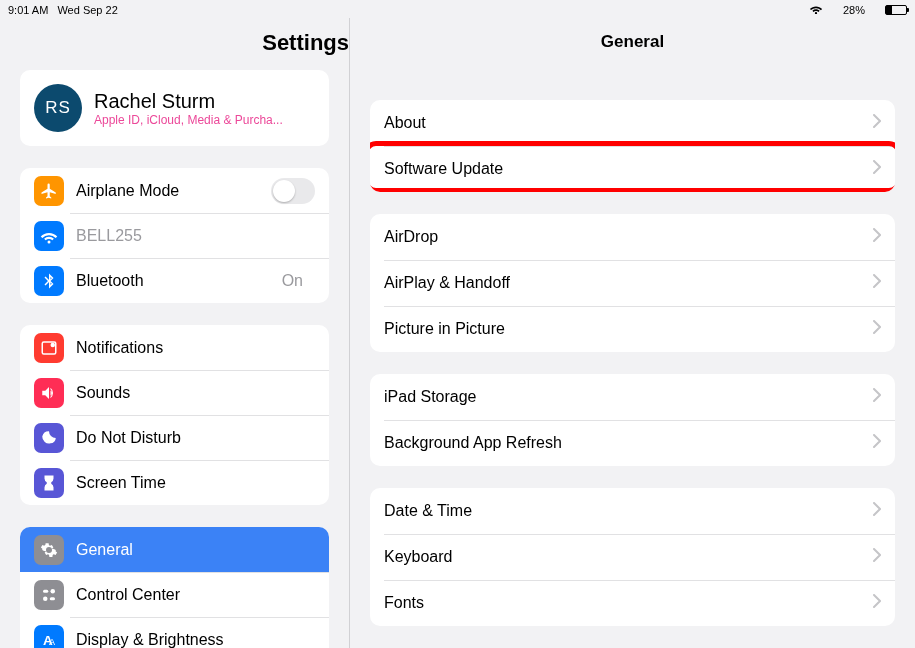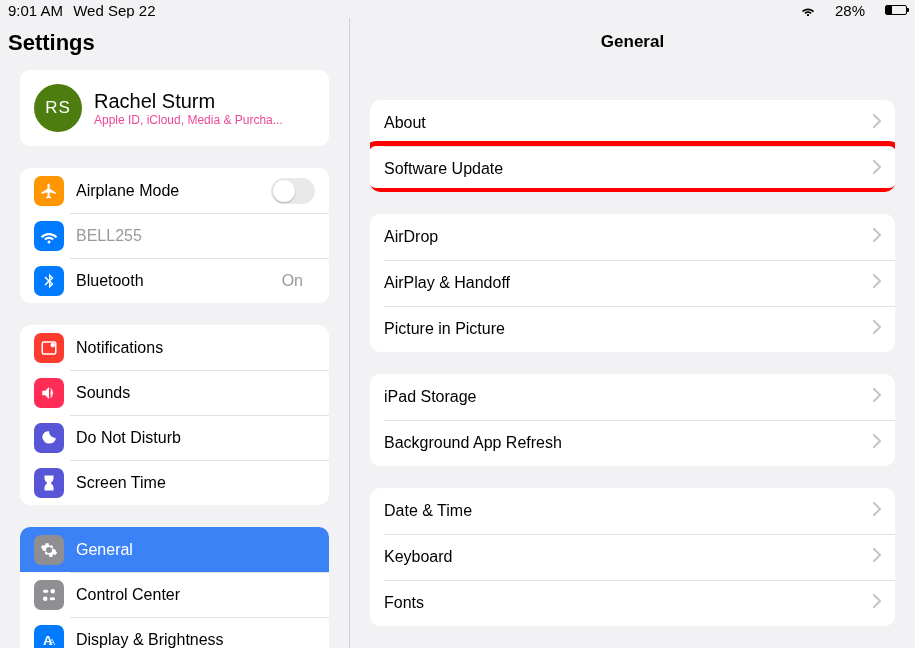--- a/index.html
+++ b/index.html
@@ -1,50 +1,50 @@
 <!DOCTYPE html>
 <html><head>
 <meta charset="utf-8">
 <style>
   * { box-sizing: border-box; margin: 0; padding: 0; font-family: -apple-system, "Helvetica Neue", Helvetica, Arial, sans-serif; }
   body { width: 915px; height: 648px; background: #f2f2f4; overflow: hidden; position: relative; }
 
   
-  .status-bar { position: absolute; top: 0; left: 0; right: 0; height: 18px; display: flex; justify-content: space-between; align-items: center; font-size: 15px; padding: 2px 8px 0 8px; }
+  .status-bar { position: absolute; top: 0; left: 0; right: 0; height: 18px; display: flex; justify-content: space-between; align-items: center; font-size: 11px; padding: 2px 8px 0 8px; }
   .status-left span { margin-right: 6px; font-weight: 500; }
   .status-right { display: flex; align-items: center; gap: 20px; }
   .wifi-ico svg { width: 14px; height: 10px; }
   .battery { width: 22px; height: 10px; border: 1px solid #000; border-radius: 2px; position: relative;}
   .battery::after{content:"";position:absolute;right:-3px;top:2px;width:2px;height:4px;background:#000;border-radius:0 1px 1px 0;}
   .battery-fill{height:100%; width:28%; background:#000;}
 
   .cols { display:flex; position:absolute; top:18px; left:0; right:0; bottom:0;}
   .sidebar { width: 350px; border-right:1px solid #d1d1d4; display:flex; flex-direction:column; background:#f2f2f4;}
-  .sidebar .title { font-size: 22px; font-weight:700; text-align:left; padding: 12px 8px 14px;}
+  .sidebar .title { font-size: 22px; font-weight:700; text-align:right; padding: 12px 0 14px;}
   .detail { flex:1; overflow:hidden; display:flex; flex-direction:column;}
   .detail .title { font-size: 17px; font-weight:600; text-align:center; padding: 14px 0 14px;}
   .scroll { overflow-y:auto; padding: 0 20px 0 20px;}
   .detail .scroll{padding-top:34px;}
   .sidebar .scroll{padding-top:0;}
 
   .card { background:#fff; border-radius:10px; margin-bottom:22px; overflow:hidden;}
   .row { display:flex; align-items:center; min-height:45px; padding: 0 14px; position:relative;}
   .row + .row::before{content:"";position:absolute; top:0; left:50px; right:0; height:1px; background:#e1e1e3;}
   .row-icon { width:30px; height:30px; border-radius:7px; display:flex; align-items:center; justify-content:center; margin-right:12px; flex-shrink:0;}
   .row-label { font-size:16px; color:#000; flex:1;}
   .row-value { font-size:16px; color:#9a9a9e; margin-right:12px;}
   .chevron { color:#c5c5c8;}
   .row.selected { background:#3b82f6; border-radius:0;}
   .row.selected .row-label{color:#fff;}
   .card .row.selected::before { display:none;}
   .card.flush { border-radius:10px 10px 0 0; margin-bottom:0;}
 
   
   .profile { display:flex; align-items:center; padding:14px; background:#fff; border-radius:10px; margin-bottom:22px;}
-  .avatar { width:48px; height:48px; background:#4d7c0f; border-radius:50%; display:flex; align-items:center; justify-content:center; color:#fff; font-size:17px; font-weight:500; margin-right:12px; flex-shrink:0; letter-spacing:1px;}
+  .avatar { width:48px; height:48px; background:#0c4a6e; border-radius:50%; display:flex; align-items:center; justify-content:center; color:#fff; font-size:17px; font-weight:500; margin-right:12px; flex-shrink:0; letter-spacing:1px;}
   .profile-texts .name{font-size:20px; font-weight:400;}
   .profile-texts .sub{font-size:12px; color:#ec4899; white-space:nowrap; overflow:hidden; text-overflow:ellipsis; max-width:210px;}
 
   
   .toggle { width:44px; height:26px; background:#e9e9eb; border-radius:13px; position:relative; flex-shrink:0;}
   .toggle .knob{position:absolute; top:2px; left:2px; width:22px; height:22px; background:#fff; border-radius:50%; box-shadow:0 1px 2px rgba(0,0,0,0.25);}
 
   
   .drow{display:flex; align-items:center; min-height:46px; padding:0 14px; position:relative;}
   .drow + .drow::before{content:"";position:absolute;top:0;left:14px;right:0;height:1px;background:#e1e1e3;}

